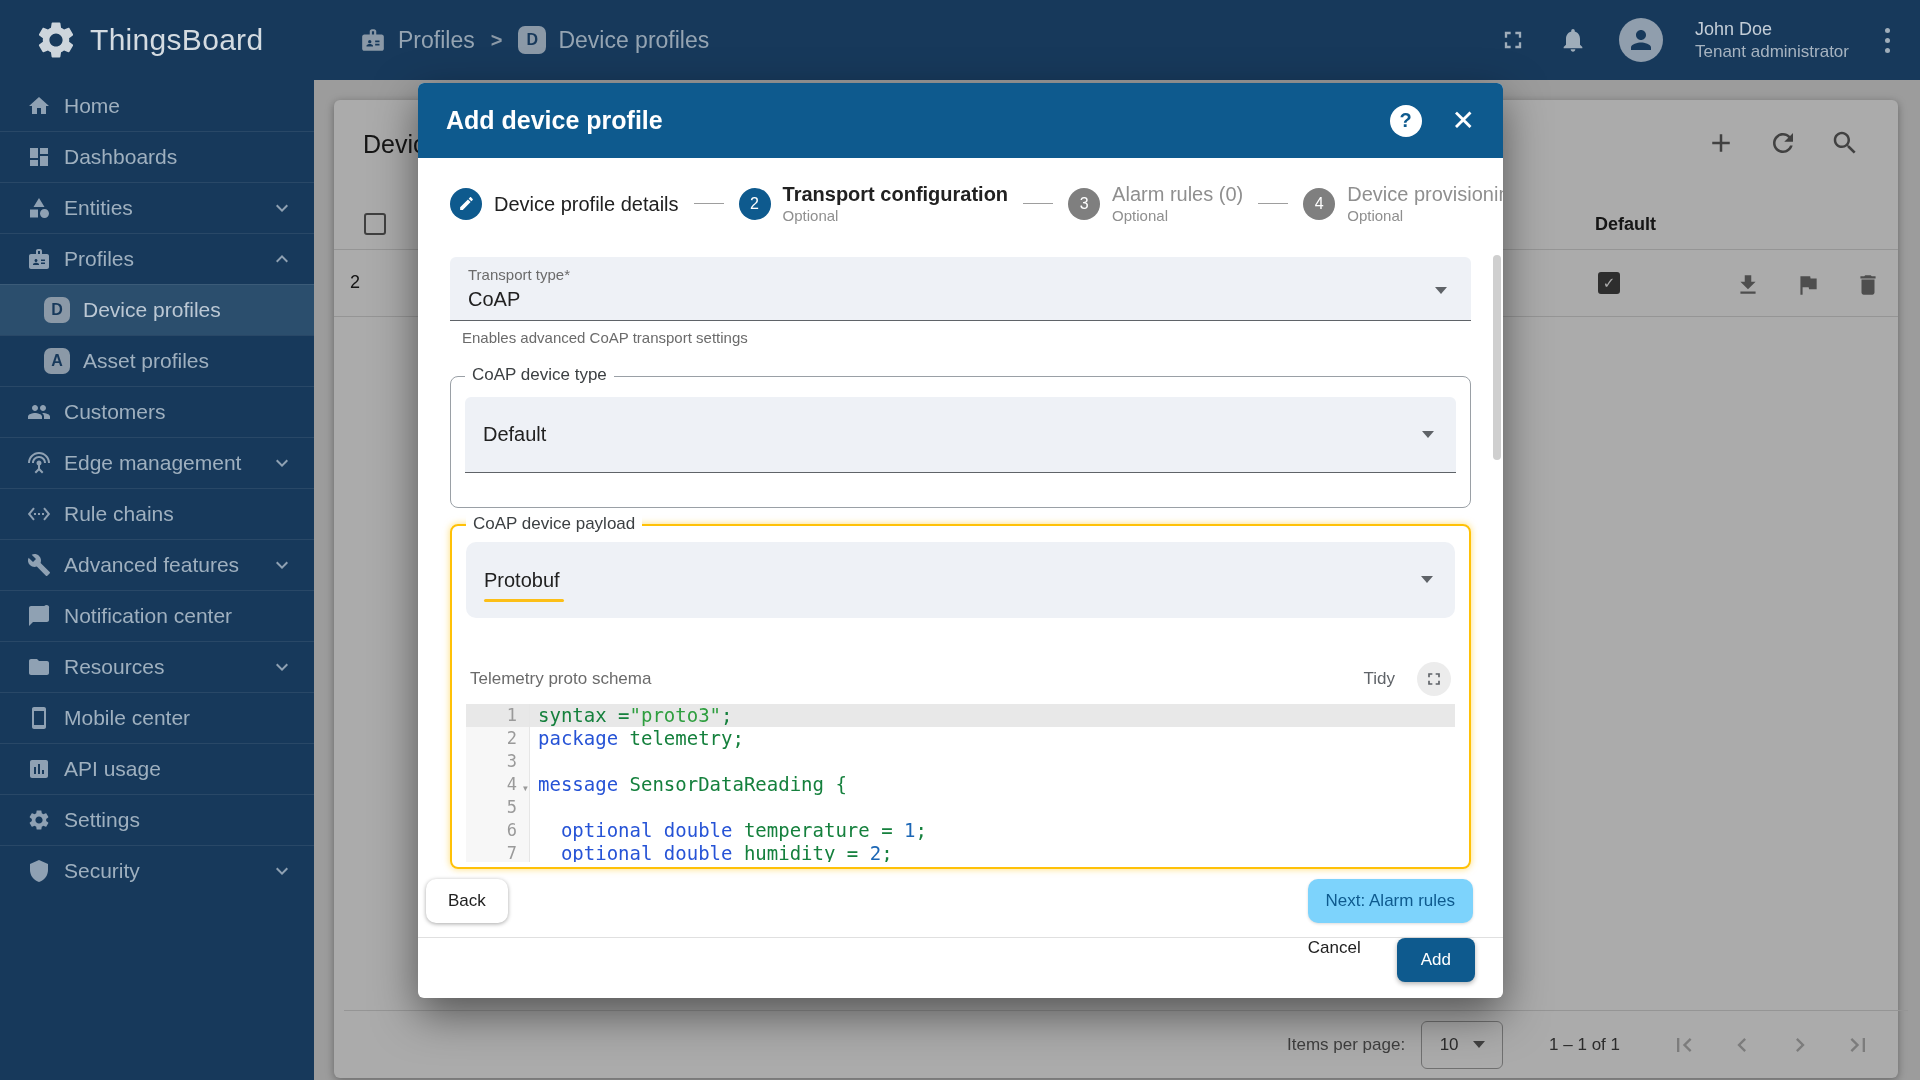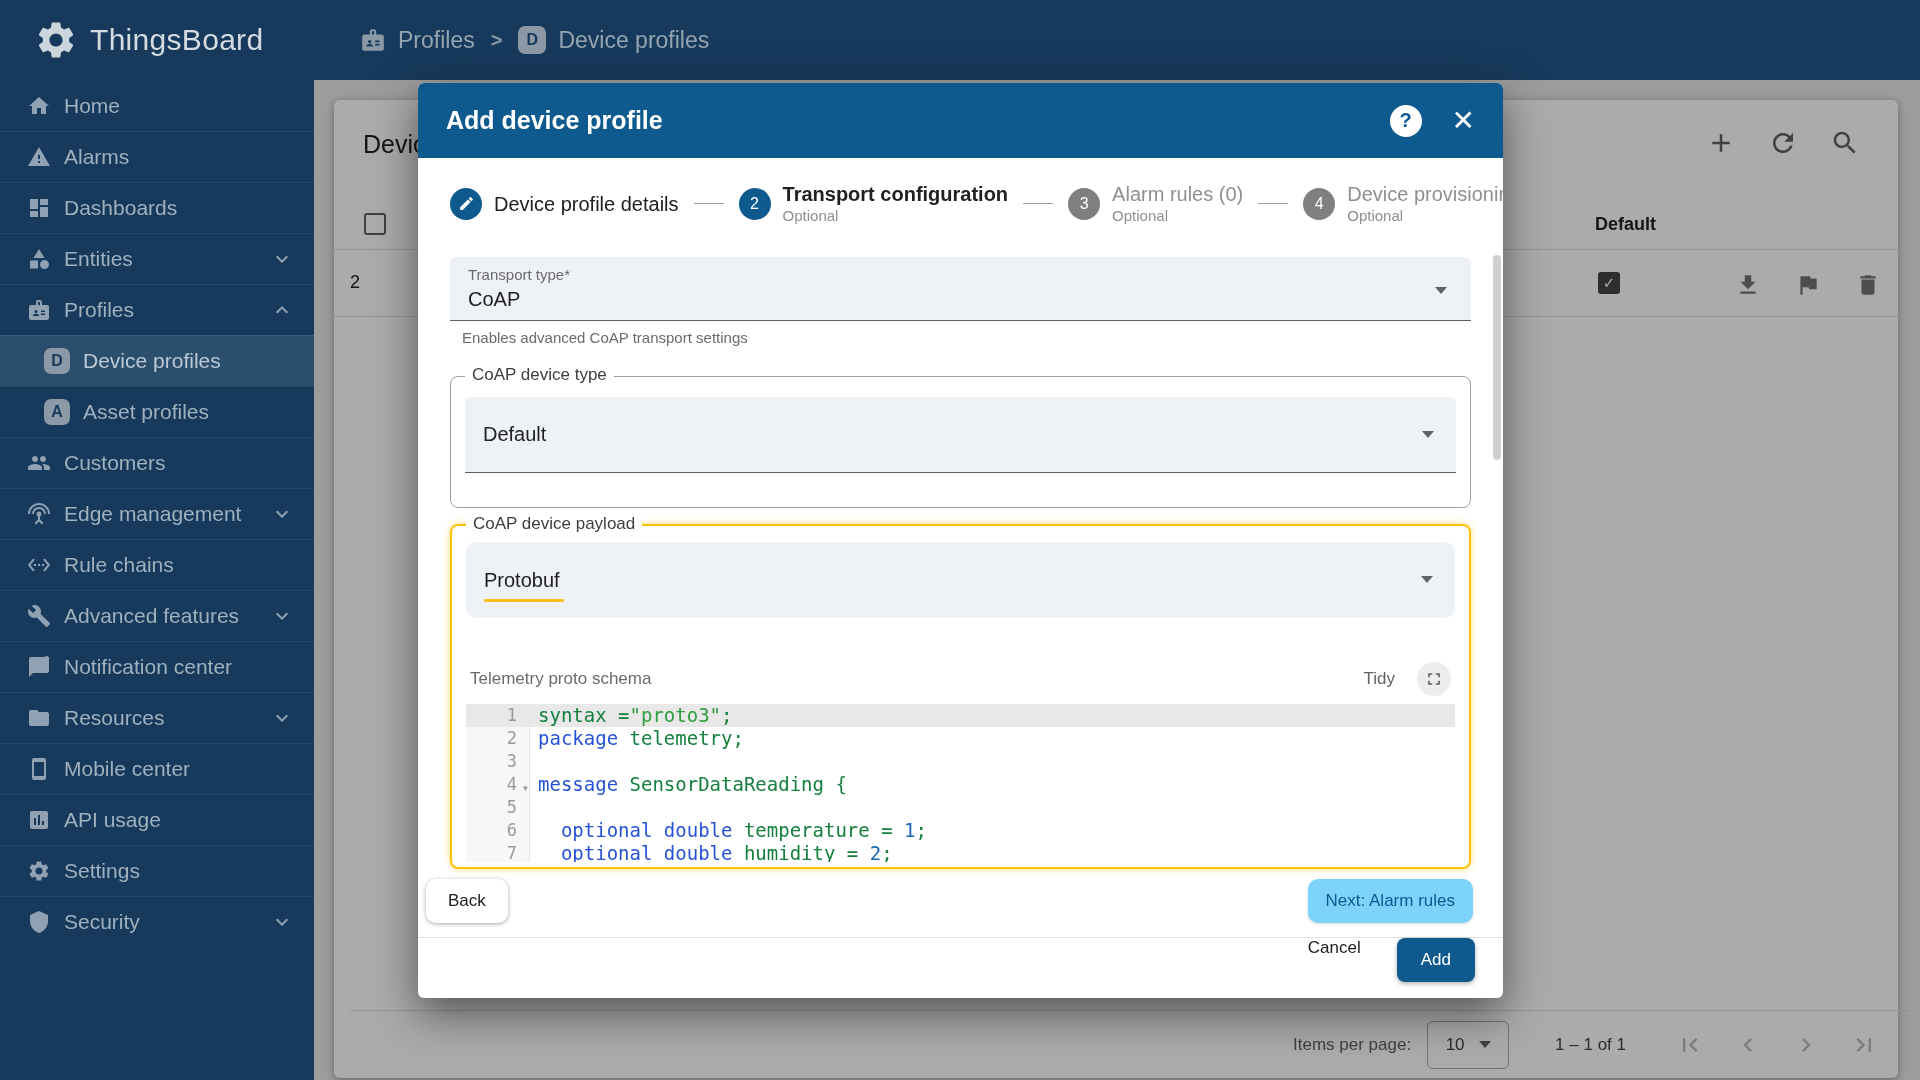--- a/index.html
+++ b/index.html
@@ -51,21 +51,21 @@
   .thead{position:absolute;left:0;top:100px;width:100%;height:50px;border-bottom:1px solid #dedede;}
   .cb{width:22px;height:22px;border:2px solid #606060;border-radius:3px;cursor:pointer;}
   .thead .cb{position:absolute;left:30px;top:13px;}
   .th-default{position:absolute;left:1261px;top:14px;font-size:18px;font-weight:600;color:#212121;}
   .trow{position:absolute;left:0;top:150px;width:100%;height:67px;border-bottom:1px solid #dedede;}
   .cell2{position:absolute;left:16px;top:22px;font-size:18px;color:#212121;}
   .cb.checked{background:#454545;border-color:#454545;display:flex;align-items:center;justify-content:center;color:#fff;font-size:15px;font-weight:700;}
   .trow .cb{position:absolute;left:1264px;top:22px;}
   .row-ic{position:absolute;top:22px;cursor:pointer;display:flex;}
   .row-ic svg{fill:#757575;width:26px;height:26px;}
-  .pagebar{position:absolute;left:16px;bottom:0;width:100%;height:68px;border-top:1px solid #dedede;display:flex;align-items:center;justify-content:flex-end;padding-right:36px;color:#5f5f5f;font-size:17px;}
+  .pagebar{position:absolute;left:10px;bottom:0;width:100%;height:68px;border-top:1px solid #dedede;display:flex;align-items:center;justify-content:flex-end;padding-right:36px;color:#5f5f5f;font-size:17px;}
   .psel{margin-left:16px;width:82px;height:48px;border:1px solid #a8a8a8;border-radius:6px;display:flex;align-items:center;justify-content:center;gap:14px;cursor:pointer;color:#424242;}
   .psel .caret2{width:0;height:0;border-left:6px solid transparent;border-right:6px solid transparent;border-top:7px solid #616161;}
   .prange{margin-left:46px;color:#424242;}
   .pager{margin-left:50px;display:flex;gap:30px;}
   .pager .pbtn{display:flex;cursor:default;}
   .pager svg{fill:#b9b9b9;width:28px;height:28px;}
   .overlay{position:absolute;inset:0;background:rgba(0,0,0,.33);}
 
   
   .modal{position:absolute;left:418px;top:83px;width:1085px;height:915px;background:#fff;border-radius:6px;z-index:10;
@@ -138,38 +138,56 @@
           <path d="M20 7h-5V4c0-1.1-.9-2-2-2h-2c-1.1 0-2 .9-2 2v3H4c-1.1 0-2 .9-2 2v11c0 1.1.9 2 2 2h16c1.1 0 2-.9 2-2V9c0-1.1-.9-2-2-2zm-9 0V4h2v3h-2zm-2 5c.83 0 1.5.67 1.5 1.5S9.83 15 9 15s-1.5-.67-1.5-1.5S8.17 12 9 12zm3 6H6v-.75c0-1 2-1.5 3-1.5s3 .5 3 1.5V18zm6-1h-4v-1.5h4V17zm0-3h-4v-1.5h4V14z"></path>
         </svg>
       <span>Profiles</span>
     </span>
     <span class="crumb-sep">&gt;</span>
     <span class="crumb">
       <span class="lettersq">D</span>
       <span>Device profiles</span>
     </span>
   </nav>
+  <div class="top-right">
+    <span class="tico">
+      <svg width="28" height="28" viewBox="0 0 24 24" fill="#9fadba">
+          <path d="M7 14H5v5h5v-2H7v-3zm-2-4h2V7h3V5H5v5zm12 7h-3v2h5v-5h-2v3zM14 5v2h3v3h2V5h-5z"></path>
+        </svg>
+    </span>
+    <span class="tico">
+      <svg width="28" height="28" viewBox="0 0 24 24">
+          <path d="M12 22c1.1 0 2-.9 2-2h-4c0 1.1.89 2 2 2zm6-6v-5c0-3.07-1.64-5.64-4.5-6.32V4c0-.83-.67-1.5-1.5-1.5s-1.5.67-1.5 1.5v.68C7.63 5.36 6 7.92 6 11v5l-2 2v1h16v-1l-2-2z"></path>
+        </svg>
+    </span>
+    <span class="avatar">
+      <svg width="30" height="30" viewBox="0 0 24 24">
+          <path d="M12 12c2.21 0 4-1.79 4-4s-1.79-4-4-4-4 1.79-4 4 1.79 4 4 4zm0 2c-2.67 0-8 1.34-8 4v2h16v-2c0-2.66-5.33-4-8-4z"></path>
+        </svg>
+    </span>
+    <span class="uinfo">
+      <div class="uname">John Doe</div>
+      <div class="urole">Tenant administrator</div>
+    </span>
+    <span class="kebab">
+      <i></i>
+        <i></i>
+        <i></i>
+    </span>
+  </div>
 </header>
 
 <aside class="sidebar">
   <div class="sitem">
     <span class="mi">
         <svg viewBox="0 0 24 24">
           <path d="M10 20v-6h4v6h5v-8h3L12 3 2 12h3v8z"></path>
         </svg>
       </span>
     <span class="slabel">Home</span>
-  </div>
-  <div class="sitem">
-    <span class="mi">
-        <svg viewBox="0 0 24 24">
-          <path d="M1 21h22L12 2 1 21zm12-3h-2v-2h2v2zm0-4h-2v-4h2v4z"></path>
-        </svg>
-      </span>
-    <span class="slabel">Alarms</span>
   </div>
   <div class="sitem">
     <span class="mi">
         <svg viewBox="0 0 24 24">
           <path d="M3 13h8V3H3v10zm0 8h8v-6H3v6zm10 0h8V11h-8v10zm0-18v6h8V3h-8z"></path>
         </svg>
       </span>
     <span class="slabel">Dashboards</span>
   </div>
   <div class="sitem">

